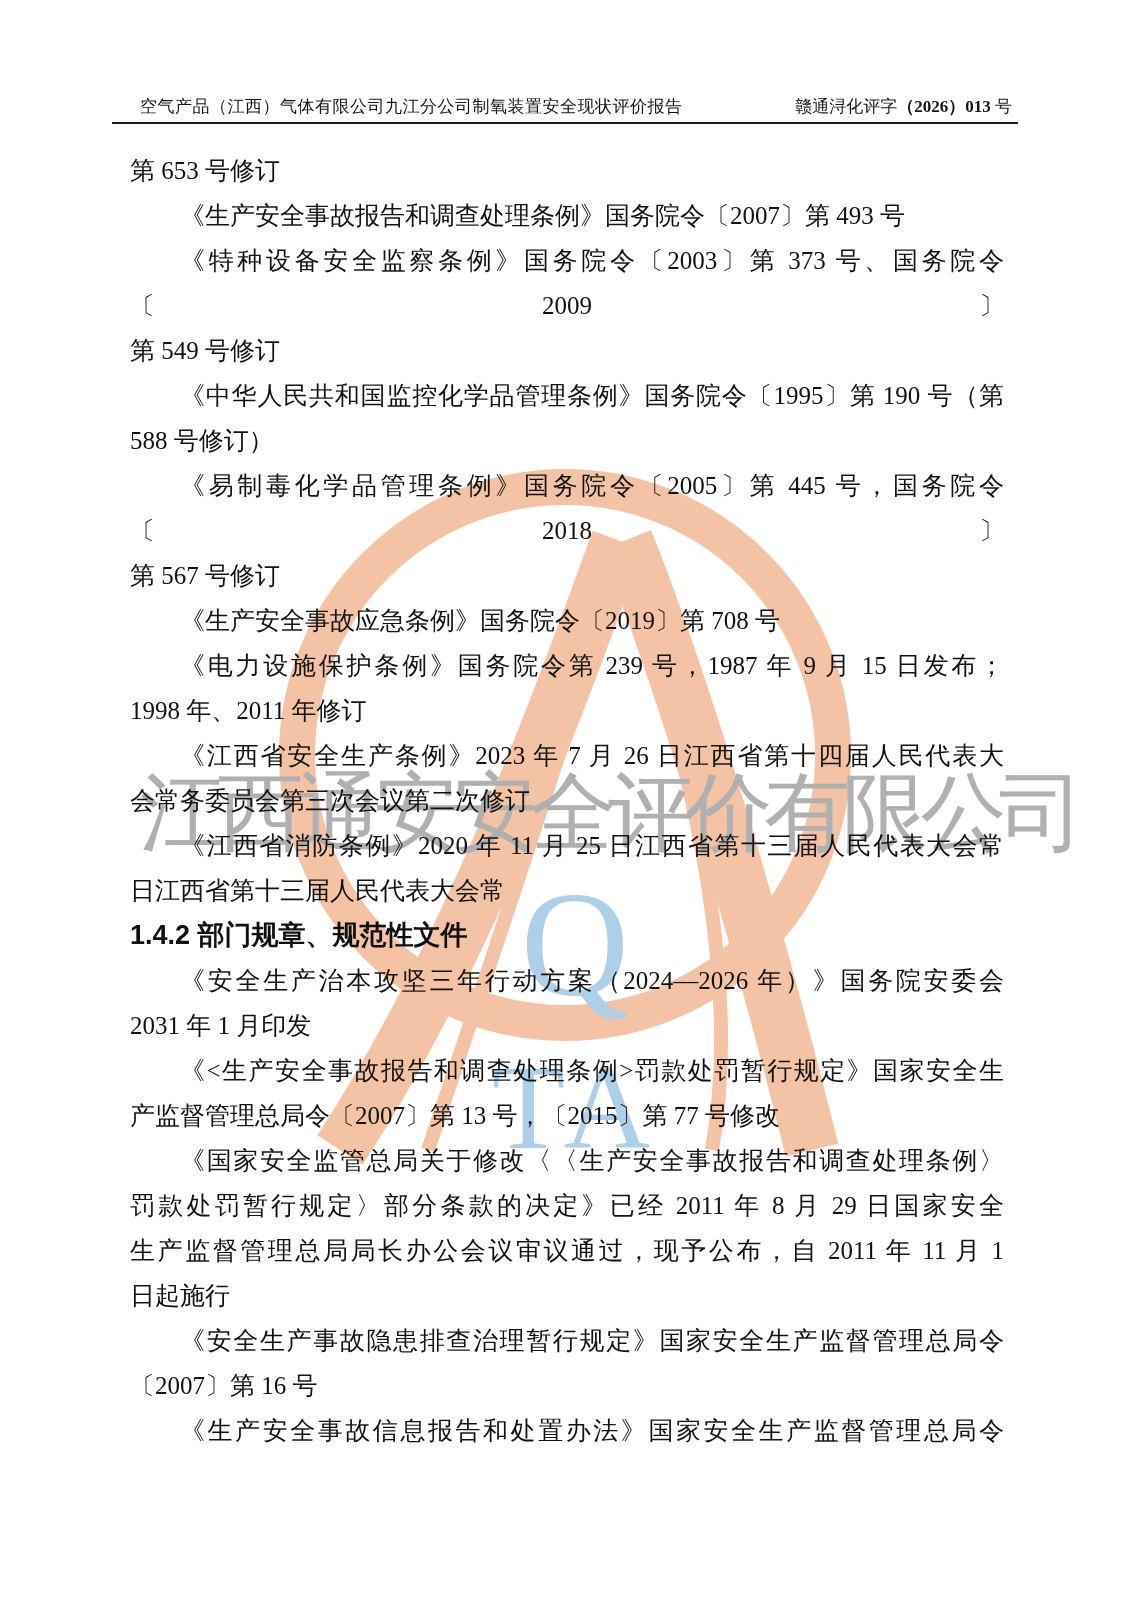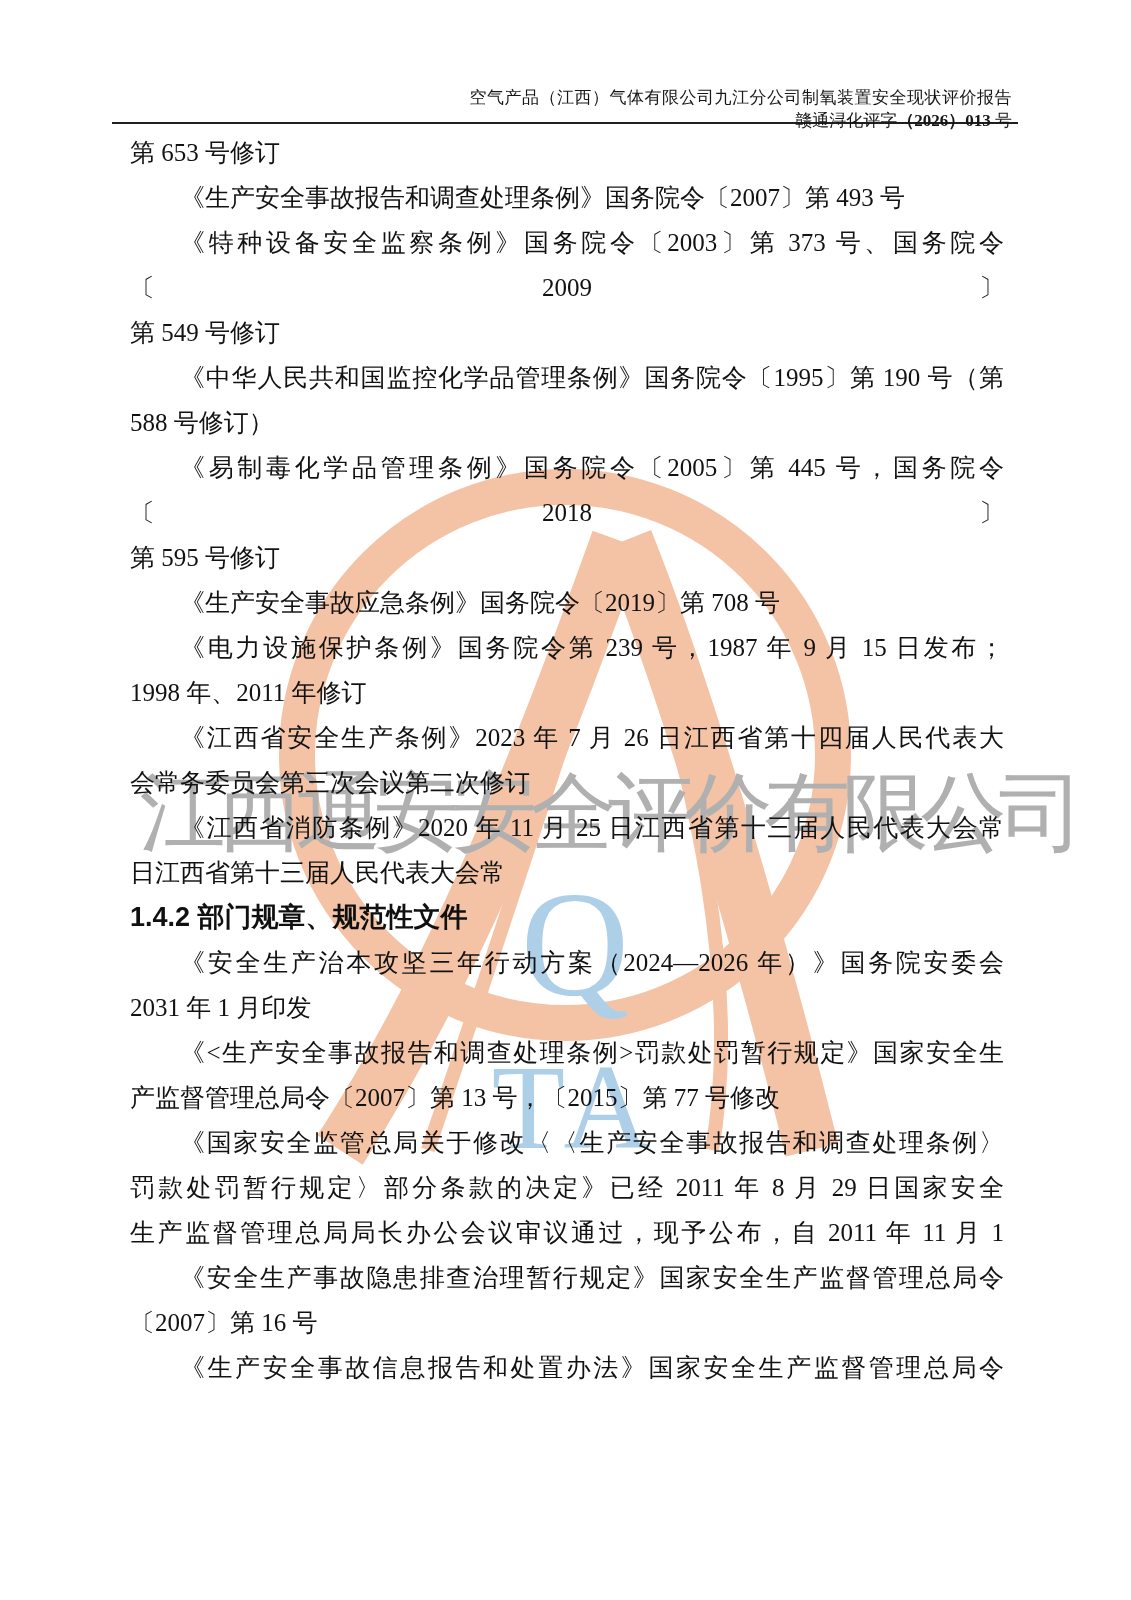--- a/index.html
+++ b/index.html
@@ -16,34 +16,33 @@
     z-index:0;pointer-events:none;
   }
   
   .header{
     position:absolute;left:112px;top:86px;width:906px;height:38px;
     box-sizing:border-box;
     border-bottom:2px solid #1f1f1f;
     display:flex;justify-content:space-between;align-items:flex-end;
     padding:0 6px 4px 28px;
     z-index:1;
-    flex-direction:column;
   }
   .header-title{
     font-family:"Liberation Sans","DejaVu Sans",sans-serif;
     font-size:17px;color:#161616;letter-spacing:0.5px;white-space:nowrap;
   }
   .header-doc{
     font-family:"Liberation Serif","DejaVu Serif",serif;
     font-size:17px;color:#161616;white-space:nowrap;
   }
   .header-doc .bold{font-weight:bold;}
   
   .body-text{
-    position:absolute;left:130px;top:130px;width:874px;
+    position:absolute;left:130px;top:148px;width:874px;
     z-index:1;
   }
   .line{
     font-family:"Liberation Serif","DejaVu Serif",serif;
     font-size:25px;line-height:45px;color:#121212;
     text-align:justify;text-align-last:left;
   }
   .line.fill{text-align-last:justify;}
   .line.indent{text-indent:50px;}
   .heading{
@@ -83,35 +82,36 @@
 
   <div class="body-text">
 
   <div class="line">第 653 号修订</div>
       <div class="line indent">《生产安全事故报告和调查处理条例》国务院令〔2007〕第 493 号</div>
       <div class="line indent fill">《特种设备安全监察条例》国务院令〔2003〕第 373 号、国务院令〔2009〕</div>
       <div class="line">第 549 号修订</div>
       <div class="line indent fill">《中华人民共和国监控化学品管理条例》国务院令〔1995〕第 190 号（第</div>
       <div class="line">588 号修订）</div>
       <div class="line indent fill">《易制毒化学品管理条例》国务院令〔2005〕第 445 号，国务院令〔2018〕</div>
-      <div class="line">第 595 号修订</div>
+      <div class="line">第 567 号修订</div>
       <div class="line indent">《生产安全事故应急条例》国务院令〔2019〕第 708 号</div>
       <div class="line indent fill">《电力设施保护条例》国务院令第 239 号，1987 年 9 月 15 日发布；</div>
       <div class="line">1998 年、2011 年修订</div>
       <div class="line indent fill">《江西省安全生产条例》2023 年 7 月 26 日江西省第十四届人民代表大</div>
       <div class="line">会常务委员会第三次会议第二次修订</div>
       <div class="line indent fill">《江西省消防条例》2020 年 11 月 25 日江西省第十三届人民代表大会常</div>
       <div class="line">日江西省第十三届人民代表大会常</div>
       <div class="heading">1.4.2 部门规章、规范性文件</div>
       <div class="line indent fill">《安全生产治本攻坚三年行动方案（2024—2026 年）》国务院安委会</div>
       <div class="line">2031 年 1 月印发</div>
       <div class="line indent fill">《&lt;生产安全事故报告和调查处理条例&gt;罚款处罚暂行规定》国家安全生</div>
       <div class="line">产监督管理总局令〔2007〕第 13 号，〔2015〕第 77 号修改</div>
       <div class="line indent fill">《国家安全监管总局关于修改〈〈生产安全事故报告和调查处理条例〉</div>
       <div class="line fill">罚款处罚暂行规定〉部分条款的决定》已经 2011 年 8 月 29 日国家安全</div>
       <div class="line fill">生产监督管理总局局长办公会议审议通过，现予公布，自 2011 年 11 月 1</div>
+      <div class="line">日起施行</div>
       <div class="line indent fill">《安全生产事故隐患排查治理暂行规定》国家安全生产监督管理总局令</div>
       <div class="line">〔2007〕第 16 号</div>
       <div class="line indent fill">《生产安全事故信息报告和处置办法》国家安全生产监督管理总局令</div>
     </div>
 
 
 </div>
 
 </body></html>

